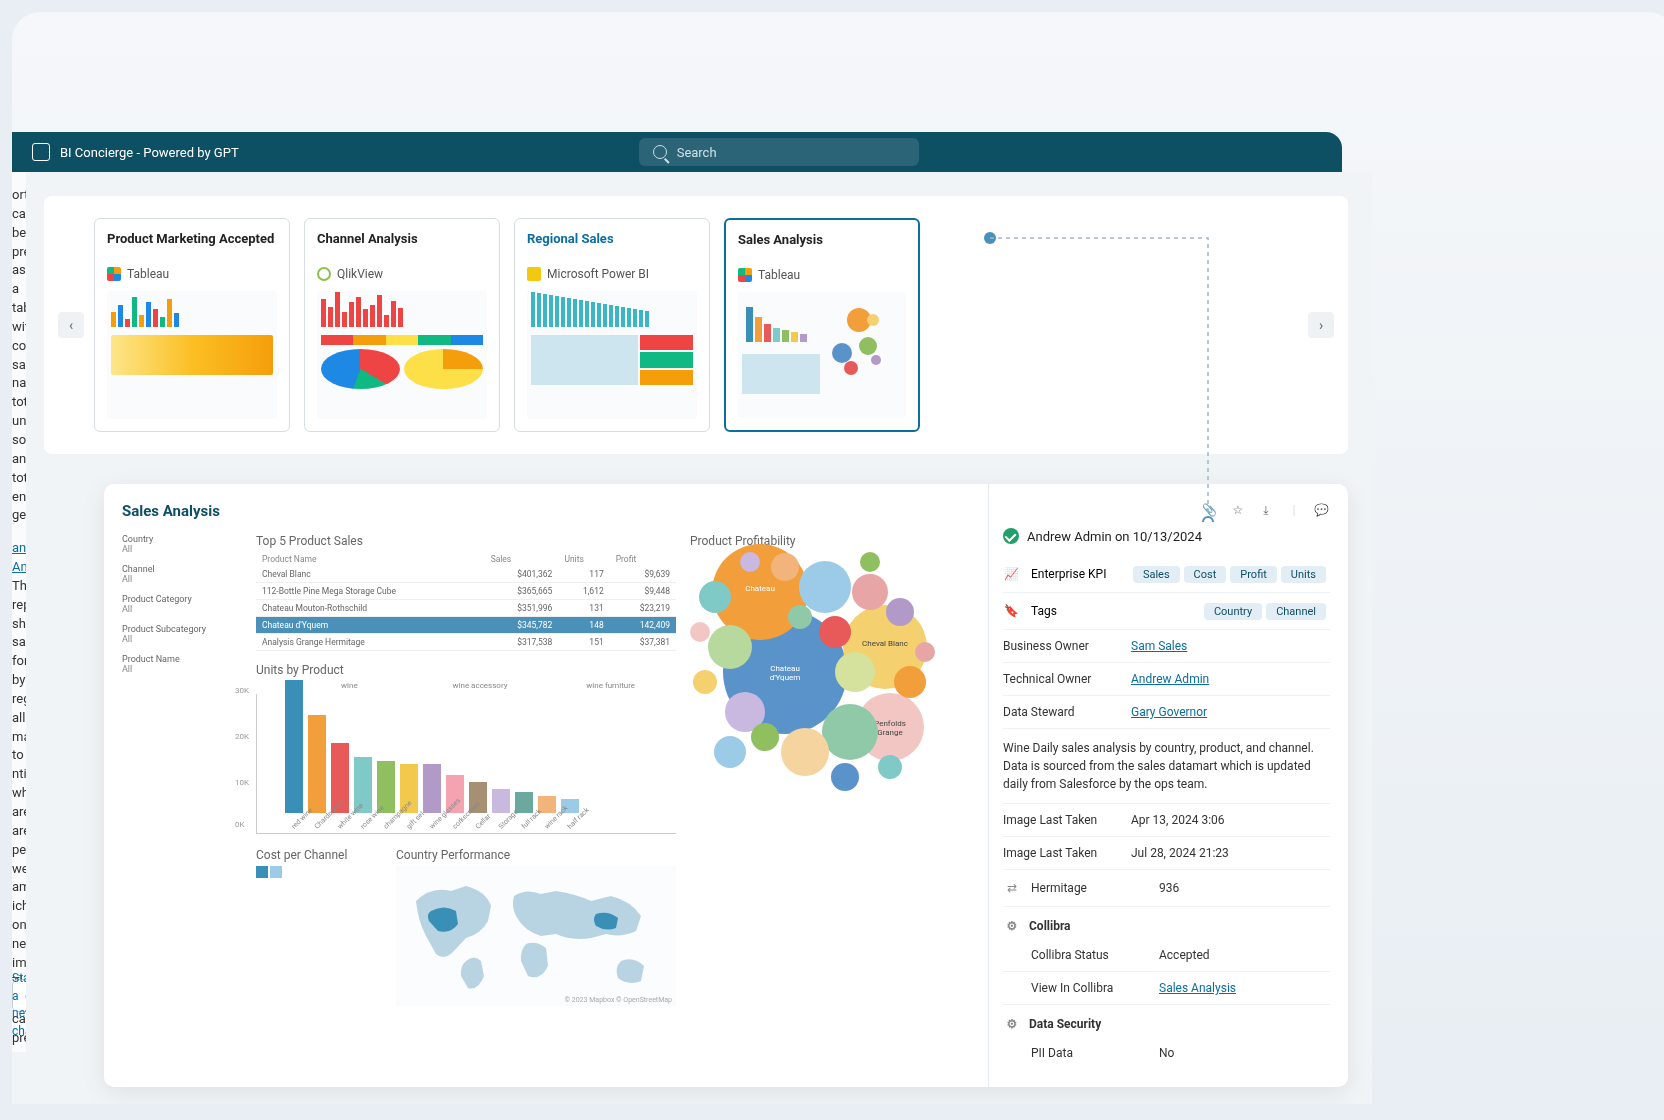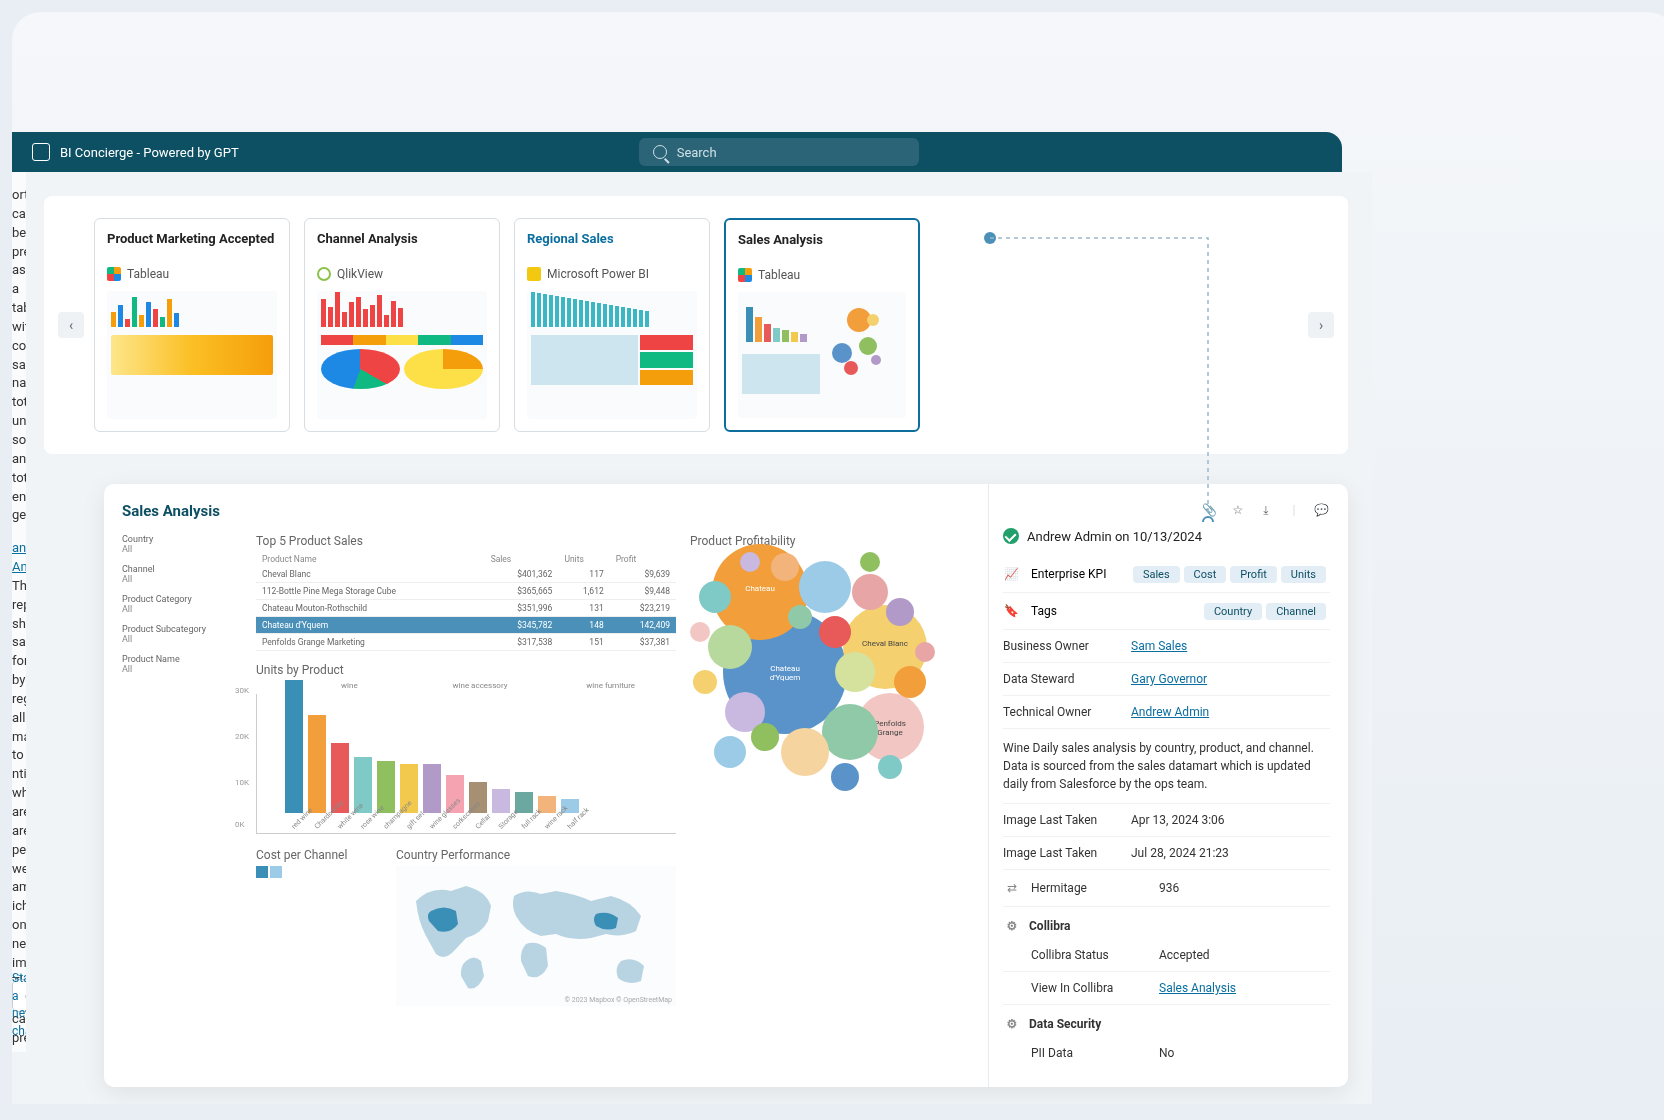--- a/index.html
+++ b/index.html
@@ -314,21 +314,21 @@
                         <td class="num">131</td>
                         <td class="num">$23,219</td>
                       </tr>
                       <tr class="hl">
                         <td class="">Chateau d'Yquem</td>
                         <td class="num">$345,782</td>
                         <td class="num">148</td>
                         <td class="num">142,409</td>
                       </tr>
                       <tr class="">
-                        <td class="">Penfolds Grange Marketing</td>
+                        <td class="">Analysis Grange Hermitage</td>
                         <td class="num">$317,538</td>
                         <td class="num">151</td>
                         <td class="num">$37,381</td>
                       </tr>
                     </tbody>
                   </table>
               <div class="viz-title">Units by Product</div>
               <div style="display:flex;font-size:8px;color:#888;padding-left:28px;margin-bottom:4px">
                     <div style="flex:1;text-align:center">wine</div>
                     <div style="flex:1;text-align:center">wine accessory</div>
@@ -475,26 +475,26 @@
           <div class="meta-row">
                 <span class="meta-icon">🔖</span>
                 <span style="flex:1">Tags</span>
                 <span id="tags"><span class="pill">Country</span><span class="pill">Channel</span></span>
               </div>
           <div class="meta-row">
                 <span class="meta-label">Business Owner</span>
                 <span class="meta-value"><a>Sam Sales</a></span>
               </div>
           <div class="meta-row">
+                <span class="meta-label">Technical Owner</span>
+                <span class="meta-value"><a>Andrew Admin</a></span>
+              </div>
+          <div class="meta-row">
                 <span class="meta-label">Data Steward</span>
                 <span class="meta-value"><a>Gary Governor</a></span>
-              </div>
-          <div class="meta-row">
-                <span class="meta-label">Technical Owner</span>
-                <span class="meta-value"><a>Andrew Admin</a></span>
               </div>
           <div class="desc">Wine Daily sales analysis by country, product, and channel. Data is sourced from the sales datamart which is updated daily from Salesforce by the ops team.</div>
           <div class="meta-row">
                 <span class="meta-label">Image Last Taken</span>
                 <span class="meta-value">Apr 13, 2024 3:06</span>
               </div>
           <div class="meta-row">
                 <span class="meta-label">Image Last Taken</span>
                 <span class="meta-value">Jul 28, 2024 21:23</span>
               </div>

